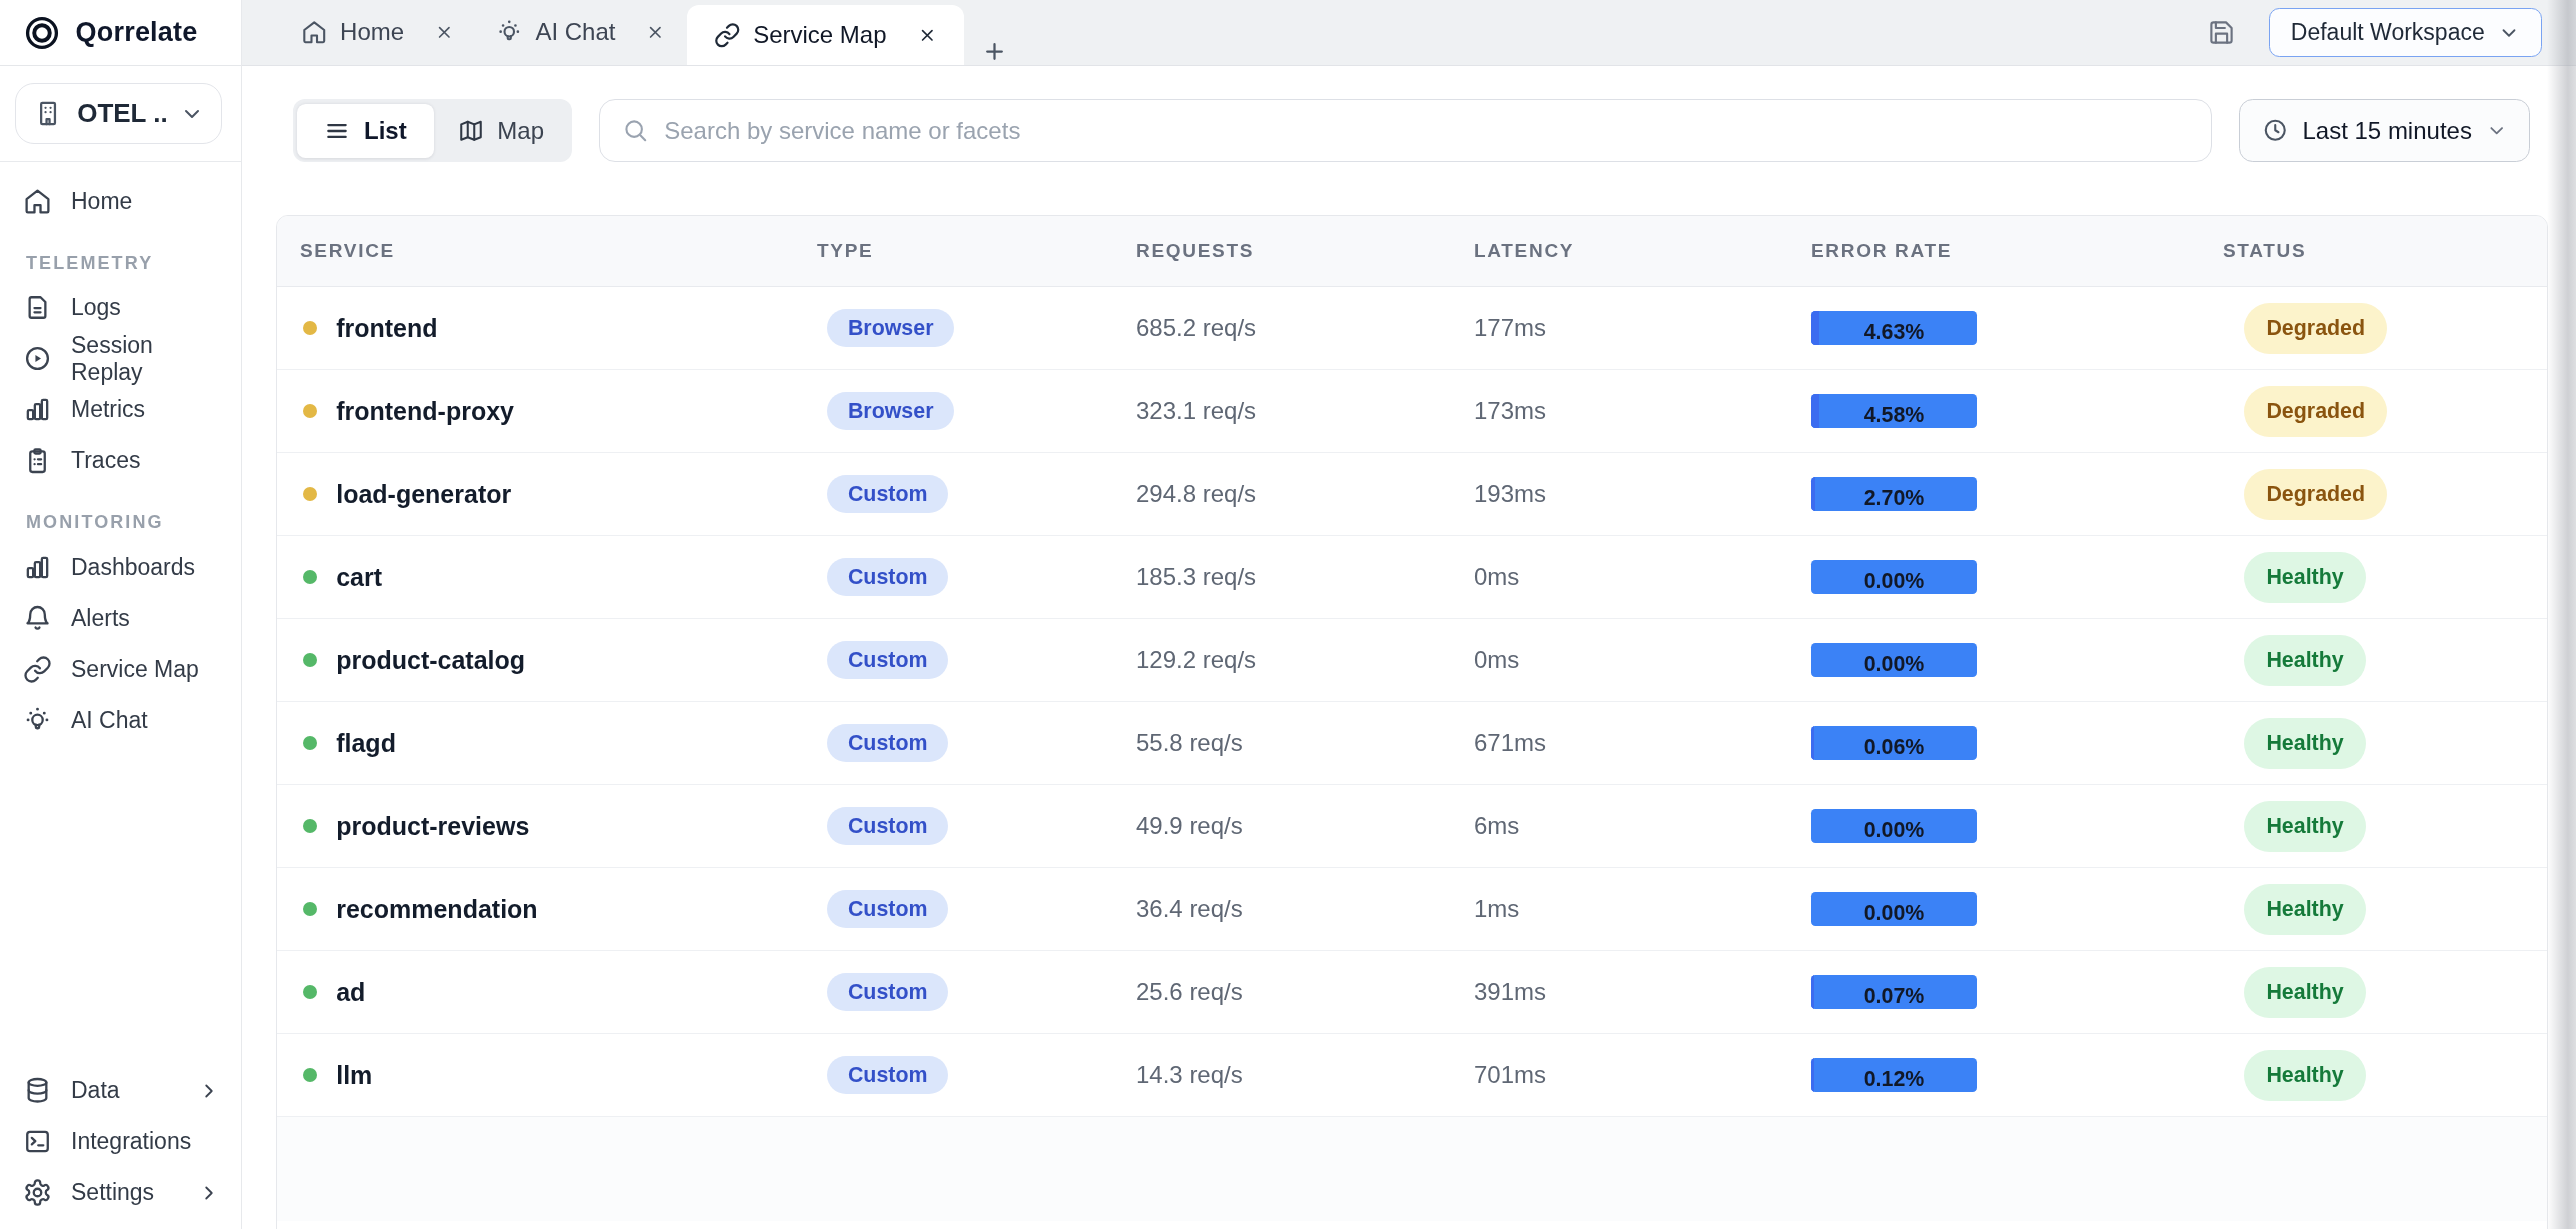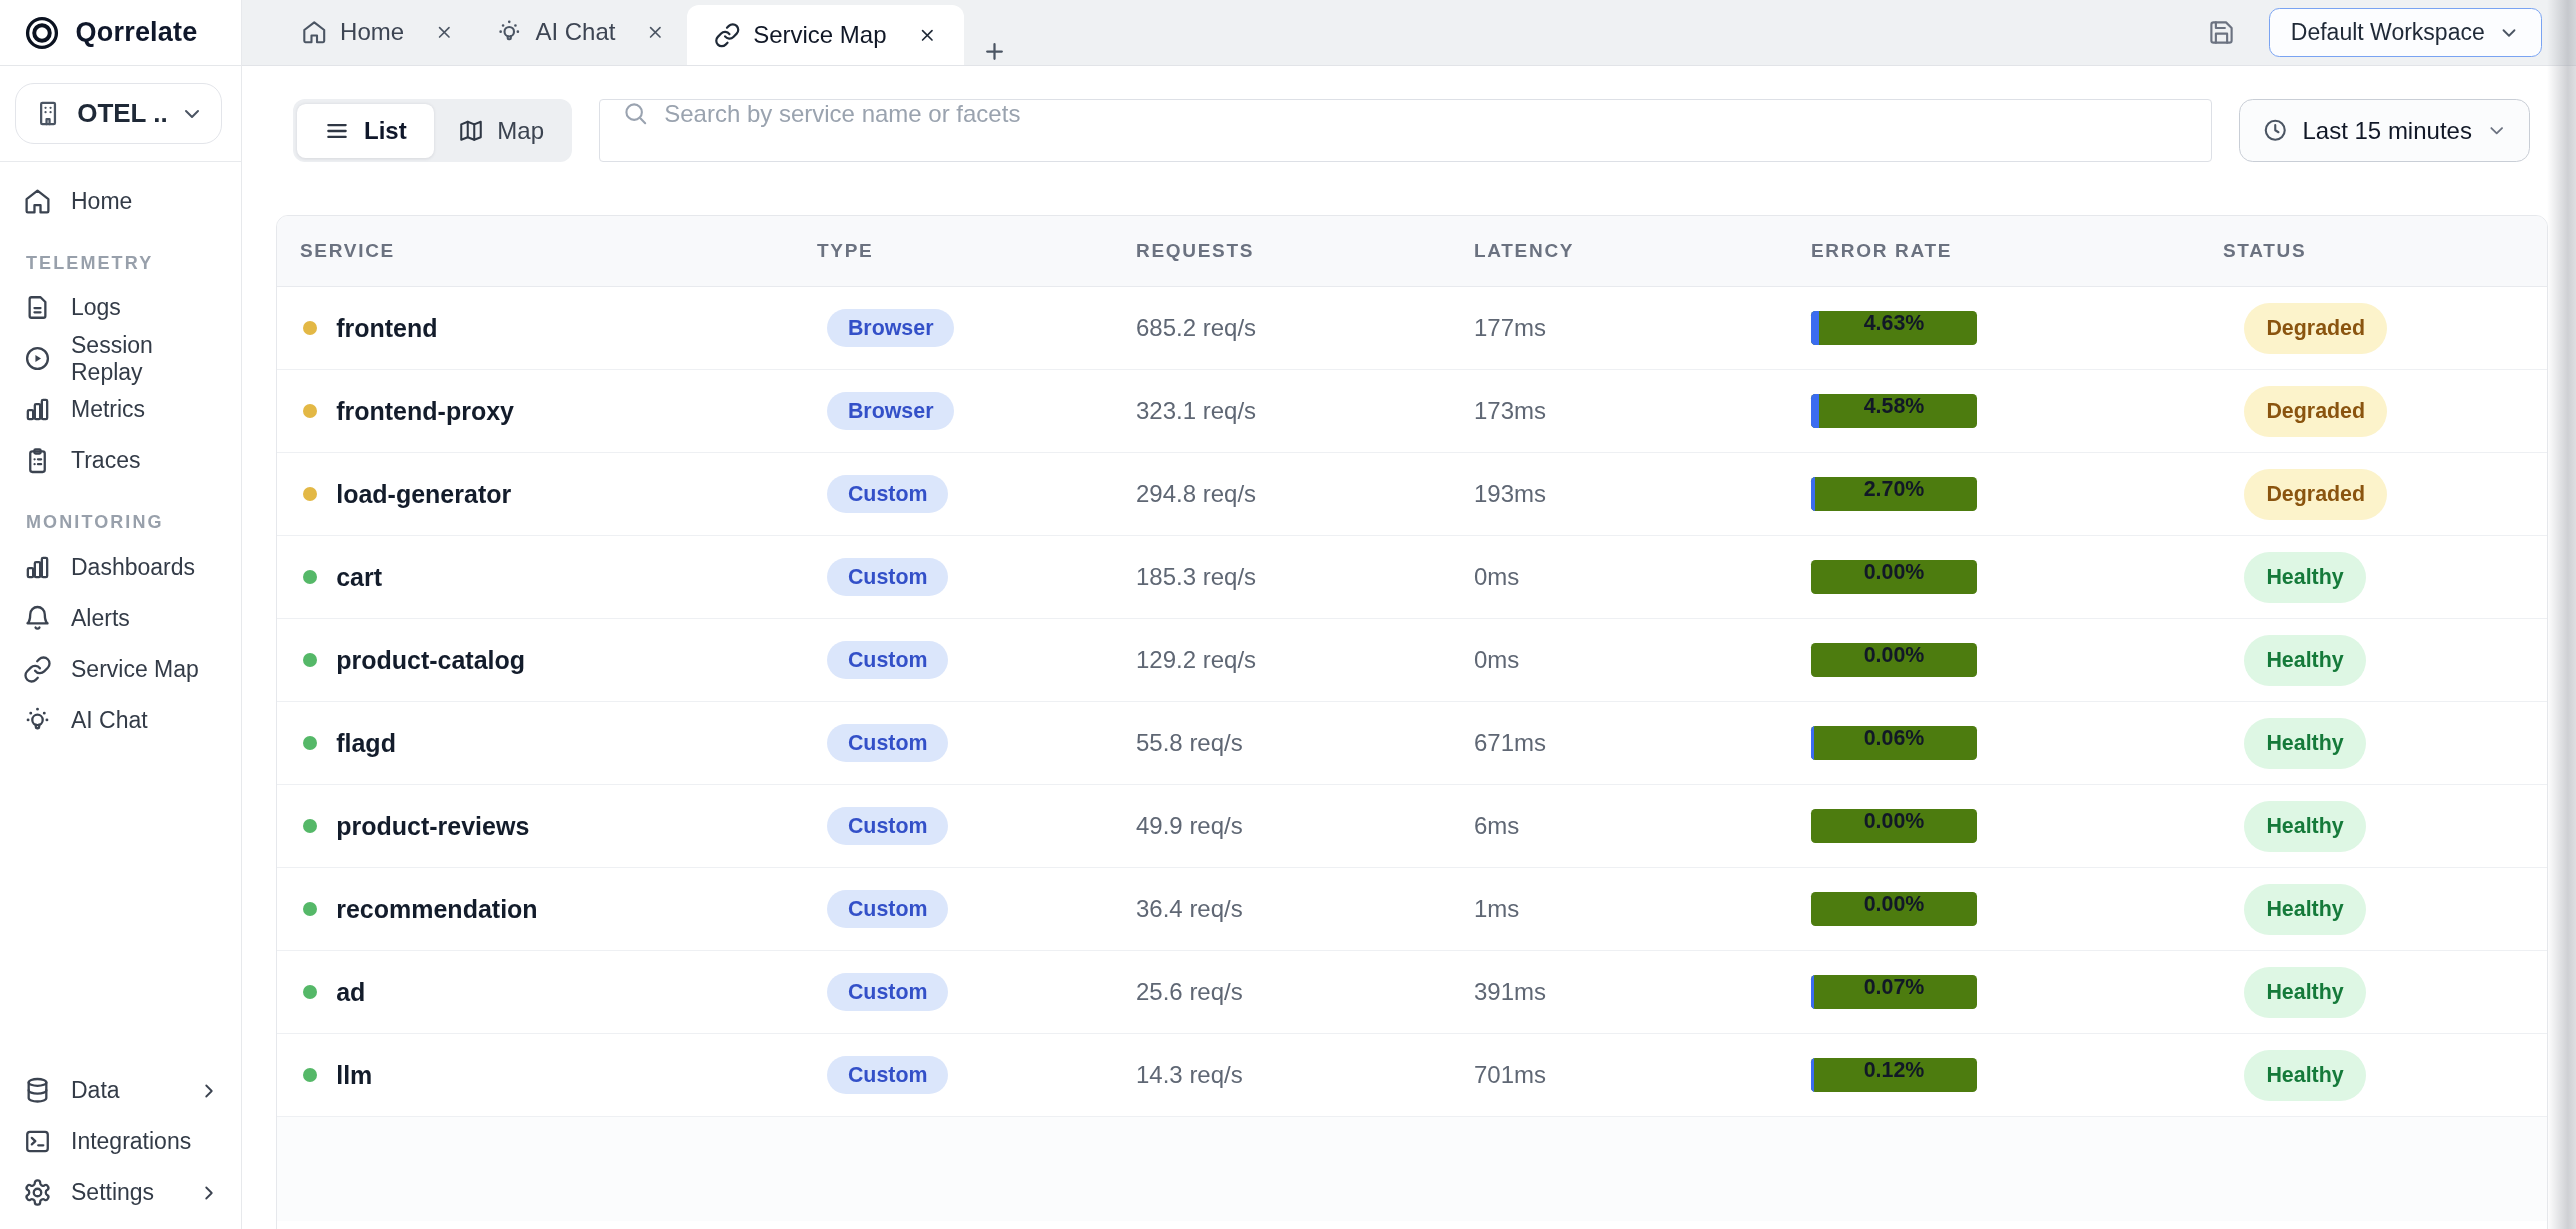--- a/index.html
+++ b/index.html
@@ -55,22 +55,22 @@
   
   .content { flex:1; background:#ffffff; min-height:0; }
   .toolbar { display:flex; align-items:center; gap:27px; margin:33px 46px 0 51px; }
   .view-toggle { height:63px; background:#edeff2; border-radius:12px; padding:4.3px; display:flex;
                  align-items:center; flex:none; }
   .seg { display:flex; align-items:center; gap:13.7px; padding:0 24px; height:54px;
          font-size:24px; color:#3b4350; font-weight:500; border-radius:8.6px; cursor:pointer; }
   .seg svg { color:#2f3744; }
   .seg.active { background:#ffffff; font-weight:700; color:#0f172a;
                 box-shadow:0 0.9px 3.4px rgba(16,24,40,.10); padding:12px 27px; }
-  .search-bar { flex:1; height:63px; border:0.9px solid #dde0e6; border-radius:4px; background:#fff;
-                display:flex; align-items:flex-start; gap:15.4px; padding:0 22px; }
+  .search-bar { flex:1; height:63px; border:0.9px solid #dde0e6; border-radius:16px; background:#fff;
+                display:flex; align-items:center; gap:15.4px; padding:0 22px; }
   .search-bar svg { color:#9aa3b0; flex:none; }
   .search-input { border:none; outline:none; flex:1; font-size:24px; color:#111827; background:transparent;
                   font-family:"Liberation Sans", sans-serif; }
   .search-input::placeholder { color:#9aa3af; }
   .time-btn { height:63px; border:0.9px solid #c9ced6; border-radius:13.7px; background:#fbfcfd; flex:none;
               display:flex; align-items:center; gap:13.7px; padding:0 22px; cursor:pointer; }
   .time-btn svg.clock { color:#4b5563; }
   .time-label { font-size:24px; font-weight:500; color:#111827; }
   .time-btn .chev { color:#6b7280; display:flex; }
 
@@ -86,22 +86,22 @@
   .trow { height:83px; background:#ffffff; border-bottom:0.9px solid #eef0f3; cursor:pointer; }
   .svc-cell { display:flex; align-items:center; gap:19px; }
   .dot { width:14.6px; height:14.6px; border-radius:50%; margin-left:2.6px; flex:none; }
   .dot.warning { background:#e3b845; }
   .dot.ok { background:#55b868; }
   .svc-name { font-size:25px; font-weight:700; color:#131c2b; }
   .type-badge { display:inline-flex; margin-left:10.3px; padding:6.9px 20.6px; border-radius:856px;
                 background:#dbe6fb; color:#3350c8; font-size:21.4px; font-weight:600;
                 justify-self:start; }
   .num { font-size:24px; color:#5f6774; }
-  .err-pill { width:166px; height:34px; background:#4d7c0f; border-radius:4.3px; position:relative;
-              display:flex; align-items:flex-start; justify-content:center; overflow:hidden; }
+  .err-pill { width:166px; height:34px; background:#3b82f6; border-radius:4.3px; position:relative;
+              display:flex; align-items:flex-end; justify-content:center; overflow:hidden; }
   .err-fill { position:absolute; left:0; top:0; bottom:0; background:#3b6cf0; }
   .err-text { position:relative; font-size:21.4px; font-weight:600; color:#111827; }
   .status-badge { display:inline-flex; margin-left:21.4px; padding:13px 22px; border-radius:856px;
                   font-size:21.4px; font-weight:600; justify-self:start; }
   .status-badge.degraded { background:#fcf3cb; color:#8a540f; }
   .status-badge.healthy { background:#def7e4; color:#157a3a; }
   .bottom-sliver { position:absolute; left:0; right:0; bottom:0; height:26px; background:#fff; }
 
   
   .right-fade { position:absolute; top:0; right:0; width:29px; height:1230px; z-index:40;

